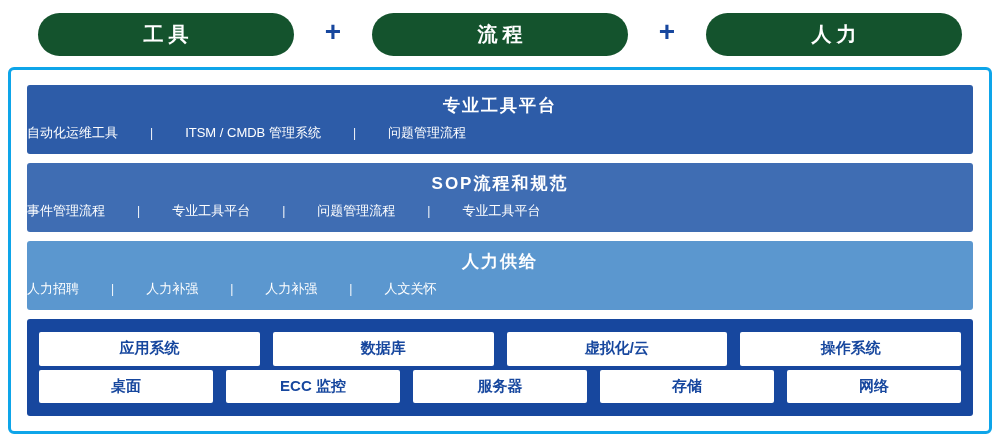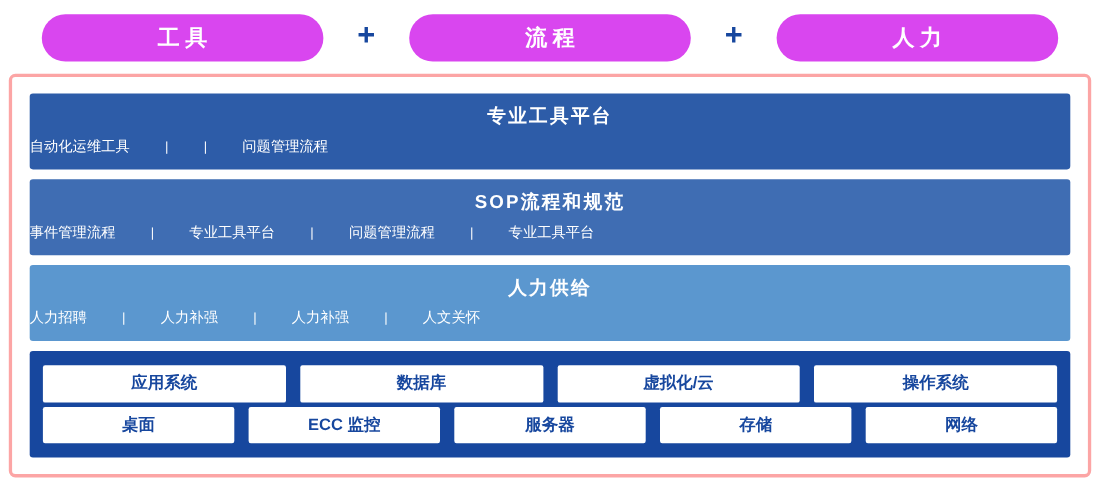--- a/index.html
+++ b/index.html
@@ -15,21 +15,21 @@
   .top-row {
     display: flex;
     align-items: center;
     justify-content: space-between;
     padding: 12px 38px 0 38px;
     height: 56px;
   }
   .pill {
     width: 256px;
     height: 43px;
-    background: #d946ef;
+    background: #14532d;
     border-radius: 22px;
     color: #ffffff;
     display: flex;
     align-items: center;
     justify-content: center;
     font-size: 20px;
     font-weight: bold;
     letter-spacing: 5px;
     text-indent: 5px;
   }
@@ -37,21 +37,21 @@
     color: #17479e;
     font-size: 28px;
     font-weight: bold;
     line-height: 1;
     padding-bottom: 4px;
   }
 
   
   .frame {
     margin: 11px 8px 8px 8px;
-    border: 3px solid #fca5a5;
+    border: 3px solid #0ea5e9;
     border-radius: 6px;
     background: #ffffff;
     height: 367px;
     padding: 15px 16px;
     display: flex;
     flex-direction: column;
     gap: 9px;
   }
 
   
@@ -126,20 +126,21 @@
   </div>
 </div>
 
 <div class="frame">
 
   <div class="band band1">
     <div class="band-title">专业工具平台</div>
     <div class="band-items">
       <span>自动化运维工具</span>
       <span class="sep">|</span>
+      <span>ITSM / CMDB 管理系统</span>
       <span class="sep">|</span>
       <span>问题管理流程</span>
     </div>
   </div>
 
   <div class="band band2">
     <div class="band-title">SOP流程和规范</div>
     <div class="band-items">
       <span>事件管理流程</span>
       <span class="sep">|</span>

